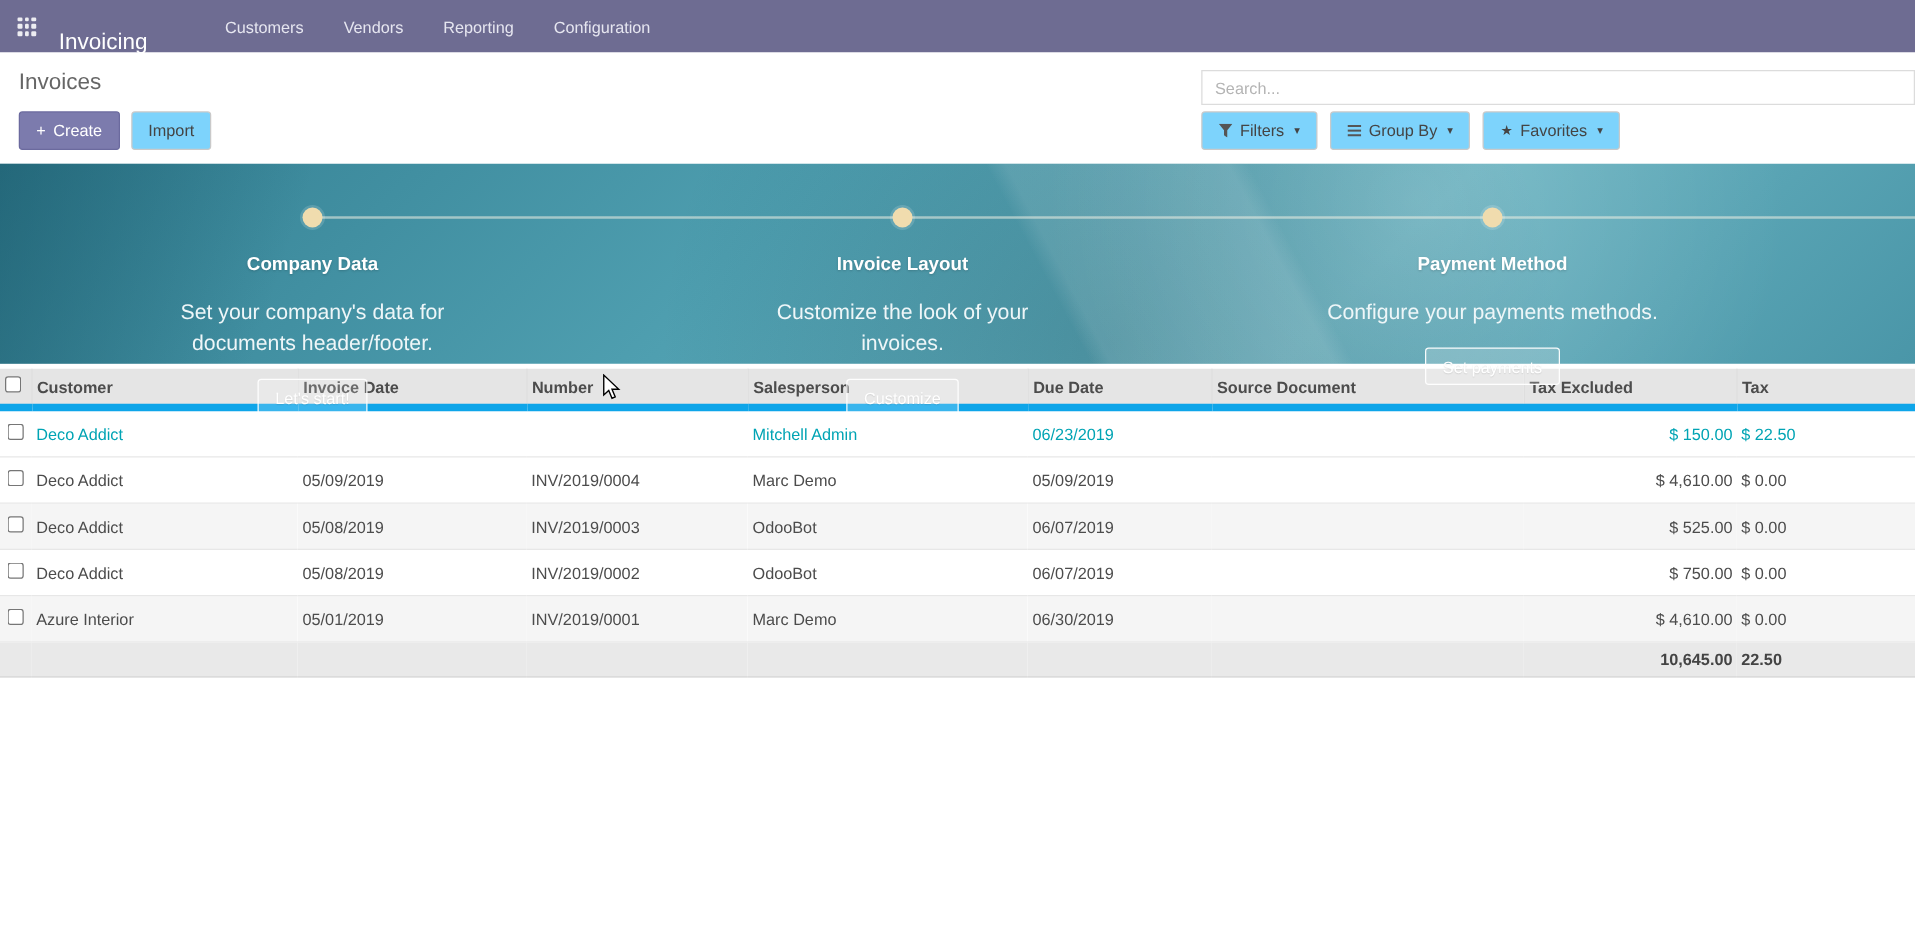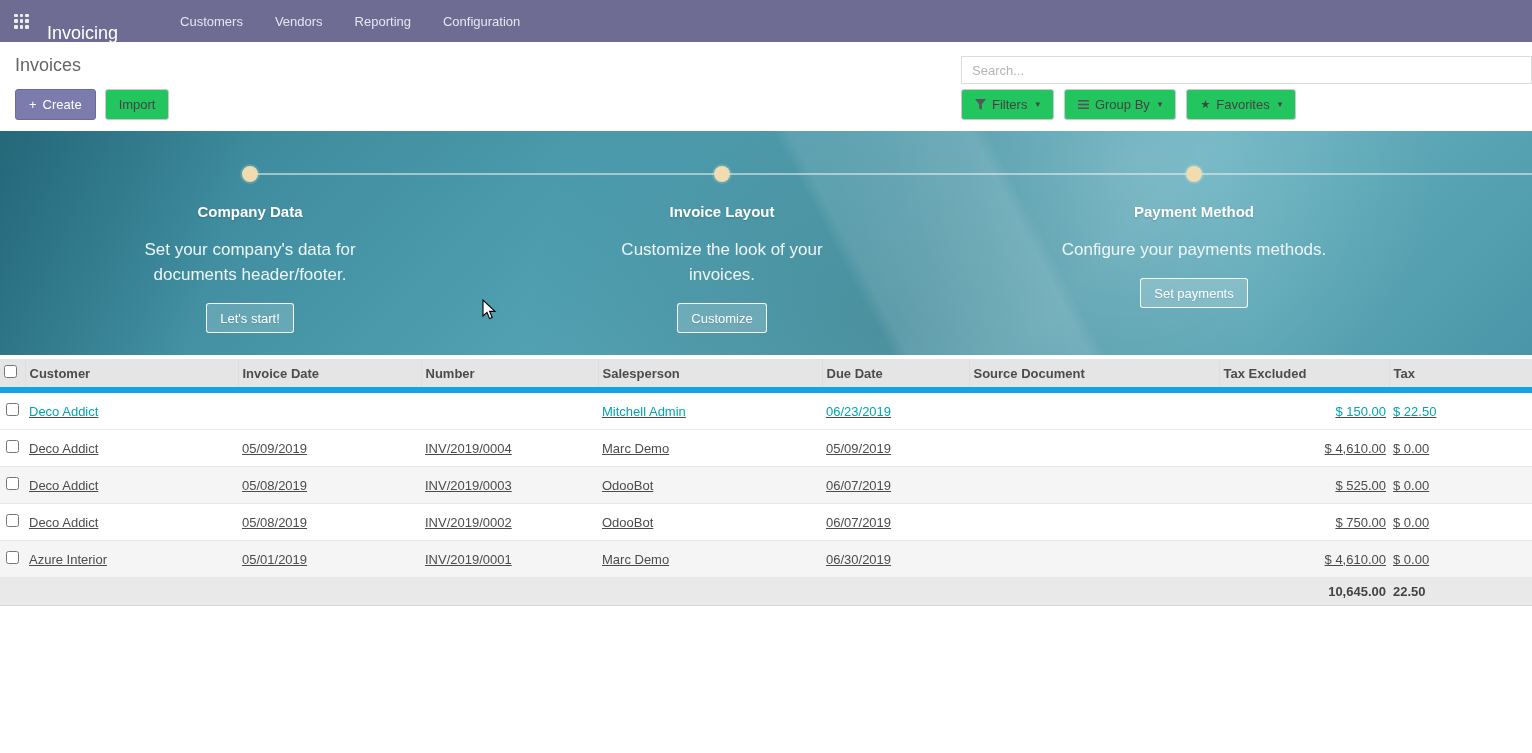--- a/index.html
+++ b/index.html
@@ -44,33 +44,33 @@
   .search-input {
     position:absolute; left:961px; right:0; top:14px; height:28px;
     border:1px solid #dcdcdc; background:#fff;
     padding:0 10px; font-size:13px; color:#333;
     font-family:inherit; outline:none;
   }
   .search-input::placeholder { color:#b4b4b4; }
   .cp-buttons { position:absolute; left:15px; top:47px; display:flex; gap:9px; }
   .btn {
     height:31px; padding:0 13px;
-    border:1px solid #c9c9c9; background:#22c55e;
+    border:1px solid #c9c9c9; background:#7dd3fc;
     border-radius:3px; font-size:13px; color:#444;
     cursor:pointer; font-family:inherit;
     display:inline-flex; align-items:center; gap:6px;
   }
   .btn-primary { background:var(--primary,#7c7bad); border-color:#6b6a9e; color:#fff; }
   .filter-bar { position:absolute; left:961px; top:47px; display:flex; gap:10px; }
   .caret { font-size:9px; line-height:1; margin-left:2px; }
   .ico-svg { display:inline-block; vertical-align:-1px; }
 
   
   .banner {
-    position:relative; height:224px; color:#fff;
+    position:relative; height:160px; color:#fff;
     background:
       linear-gradient(108deg, rgba(18,76,93,.45) 0%, rgba(18,76,93,0) 16%),
       linear-gradient(62deg, rgba(255,255,255,0) 54%, rgba(255,255,255,.10) 55%, rgba(255,255,255,.10) 66%, rgba(255,255,255,0) 67%),
       radial-gradient(circle at 74% 18%, rgba(255,255,255,.16), rgba(255,255,255,0) 26%),
       radial-gradient(circle at 58% 90%, rgba(10,60,75,.25), rgba(10,60,75,0) 40%),
       linear-gradient(135deg, var(--banner_teal_dark,#337f92) 0%, #4f9fb0 40%, var(--banner_teal_light,#67b1bf) 70%, #4a96a8 100%);
   }
   .banner-line {
     position:absolute; top:42px; left:250px; right:0; height:2px;
     background:rgba(240,240,228,.55);
@@ -102,21 +102,21 @@
     border-bottom:6px solid #0ea5e9;
     font-size:13px; font-weight:700; color:#4c4c4c;
     text-align:left; padding:6px 4px; height:27px;
   }
   .invoice-list thead th + th { border-left:1px solid #dedede; }
   .invoice-list tbody td {
     padding:10px 4px; font-size:13px; height:34px;
     border-bottom:1px solid #e7e7e7;
     overflow:hidden; white-space:nowrap;
   }
-  .invoice-list tbody tr { cursor:pointer;text-decoration:underline; }
+  .invoice-list tbody tr { cursor:pointer; }
   .invoice-list tbody tr:nth-child(odd) { background:#f5f5f5; }
   .invoice-list tbody tr.draft-row { background:#fff; }
   .invoice-list tbody tr.draft-row td { color:var(--link,#00a4b4); }
   .col-check { width:25px; text-align:center; }
   .col-taxexc { text-align:right; padding-right:3px !important; }
   .col-tax { padding-right:50px !important; }
   .invoice-list tfoot td {
     background:#e9e9e9; font-weight:700; color:#444;
     padding:6px 4px; height:27px;
     border-top:1px solid #cfcfcf; border-bottom:1px solid #d6d6d6;

